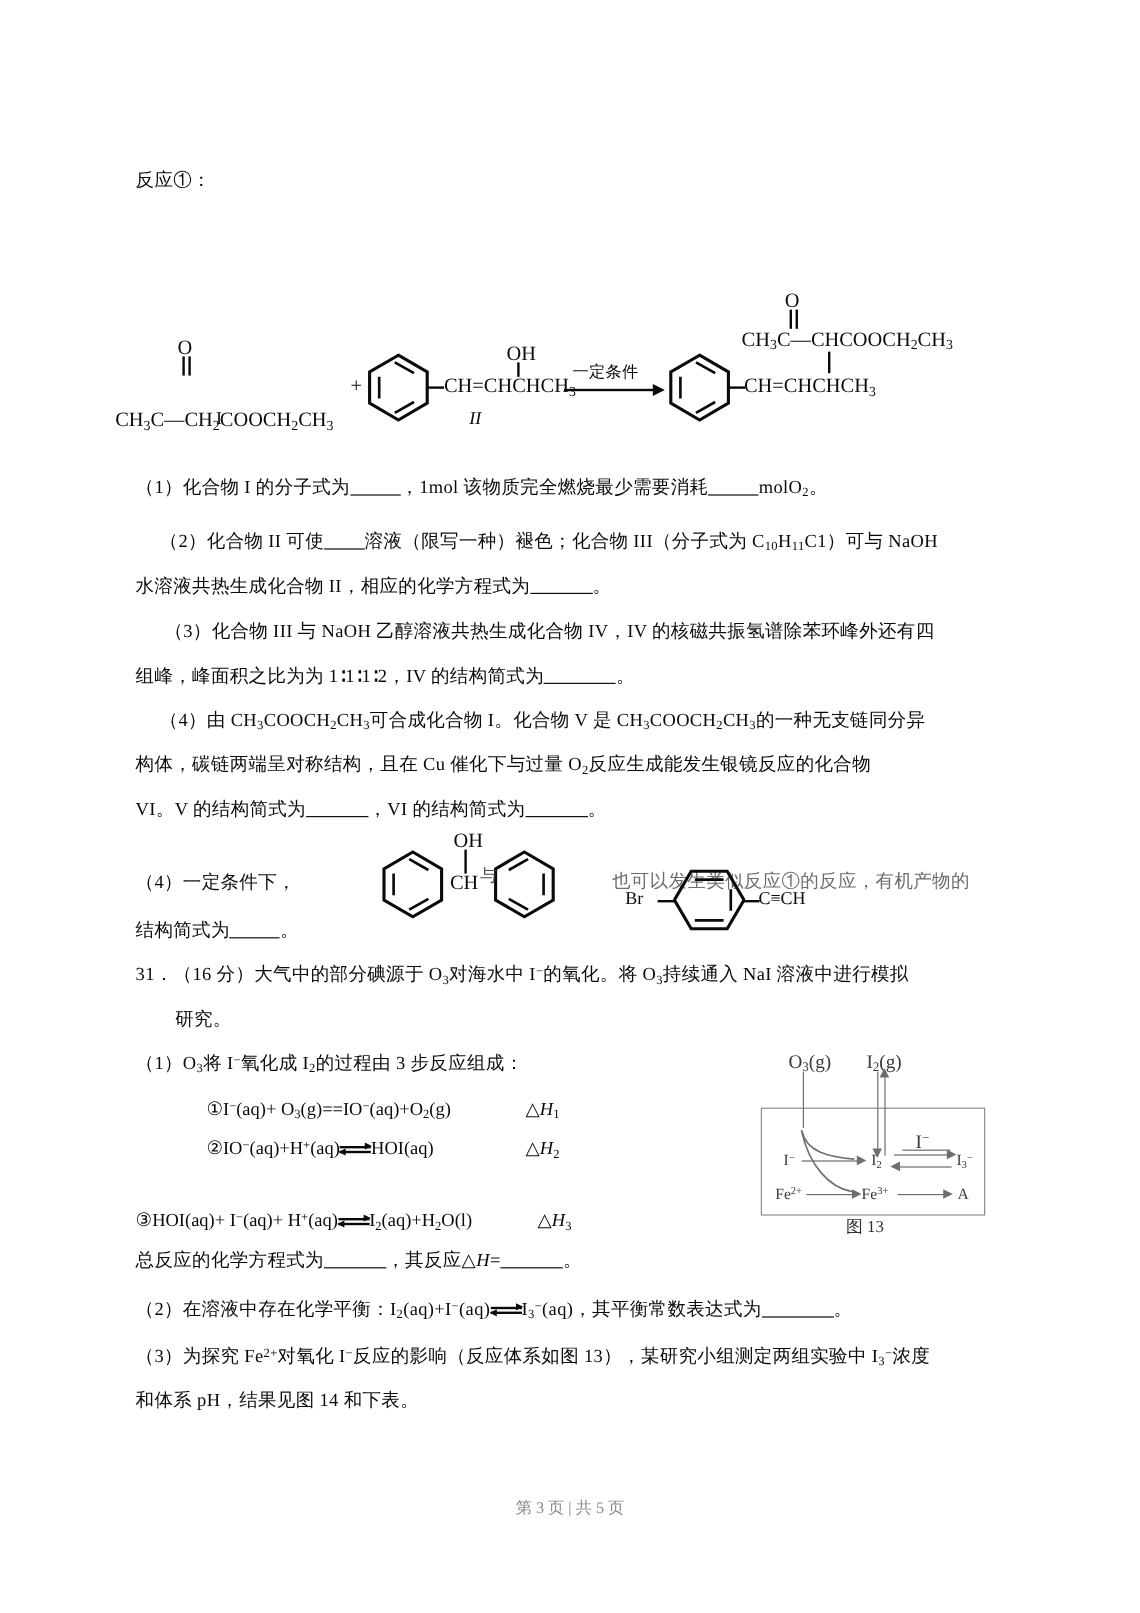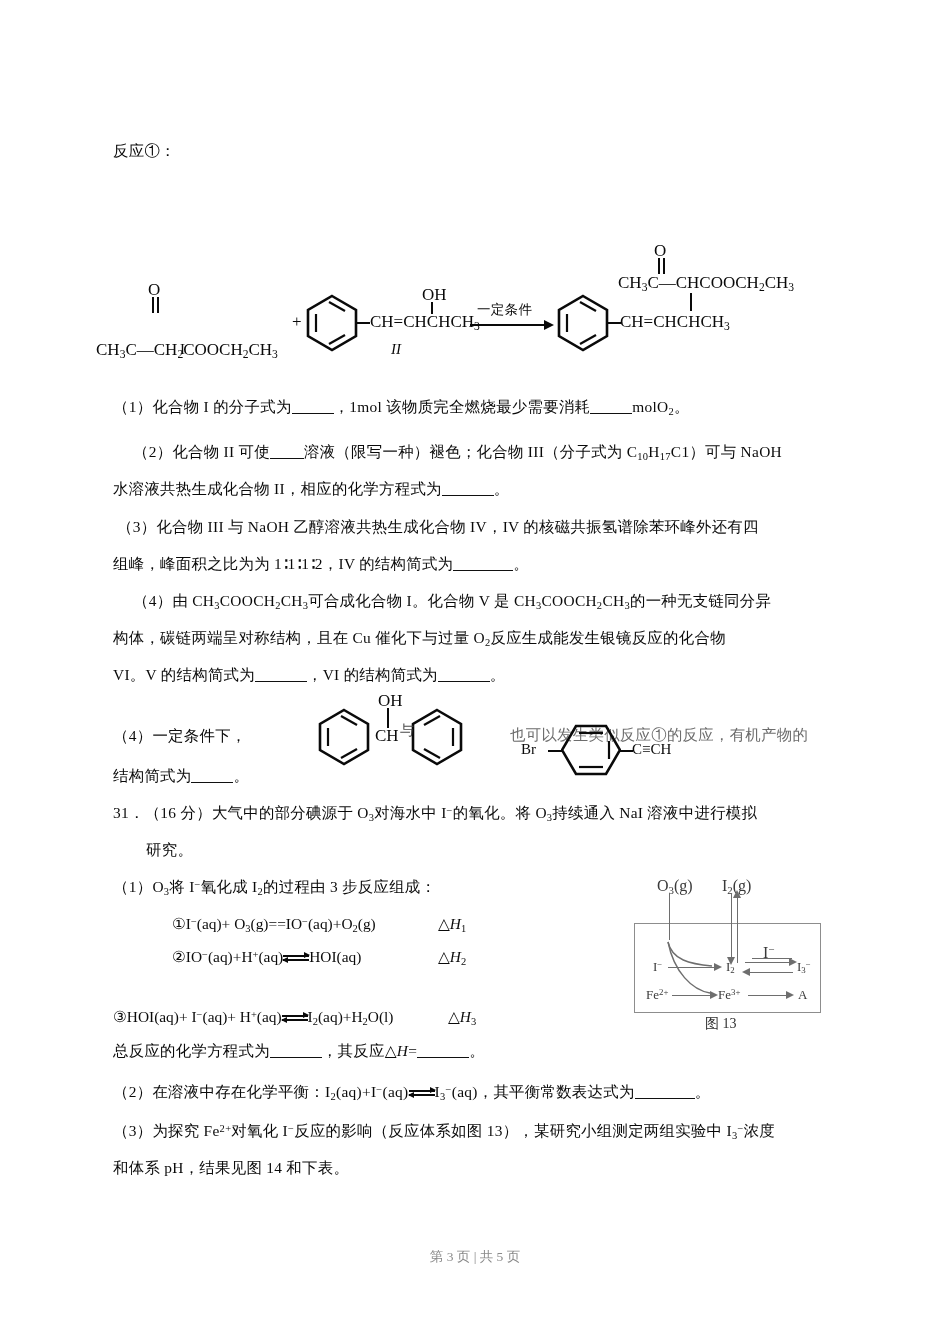--- a/index.html
+++ b/index.html
@@ -149,27 +149,27 @@
     <div class="chem" style="left:620px; top:313px;">
       CH=CHCHCH<sub>3</sub>
     </div>
   </div>
 
   <div class="ln cjk" style="left:113px; top:399px;">
     （1）化合物 I 的分子式为<span class="blank b4"></span>，1mol 该物质完全燃烧最少需要消耗<span class="blank b4"></span>molO<sub>2</sub>。
   </div>
 
   <div class="ln cjk" style="left:133px; top:444px;">
-    （2）化合物 II 可使<span class="blank b3"></span>溶液（限写一种）褪色；化合物 III（分子式为 C<sub>10</sub>H<sub>17</sub>C1）可与 NaOH
+    （2）化合物 II 可使<span class="blank b3"></span>溶液（限写一种）褪色；化合物 III（分子式为 C<sub>10</sub>H<sub>11</sub>C1）可与 NaOH
   </div>
   <div class="ln cjk" style="left:113px; top:481px;">
     水溶液共热生成化合物 II，相应的化学方程式为<span class="blank b5"></span>。
   </div>
 
-  <div class="ln cjk" style="left:117px; top:519px;">
+  <div class="ln cjk" style="left:137px; top:519px;">
     （3）化合物 III 与 NaOH 乙醇溶液共热生成化合物 IV，IV 的核磁共振氢谱除苯环峰外还有四
   </div>
   <div class="ln cjk" style="left:113px; top:556px;">
     组峰，峰面积之比为为 1∶1∶1∶2，IV 的结构简式为<span class="blank b6"></span>。
   </div>
 
   <div class="ln cjk" style="left:133px; top:593px;">
     （4）由 CH<sub>3</sub>COOCH<sub>2</sub>CH<sub>3</sub>可合成化合物 I。化合物 V 是 CH<sub>3</sub>COOCH<sub>2</sub>CH<sub>3</sub>的一种无支链同分异
   </div>
   <div class="ln cjk" style="left:113px; top:630px;">

